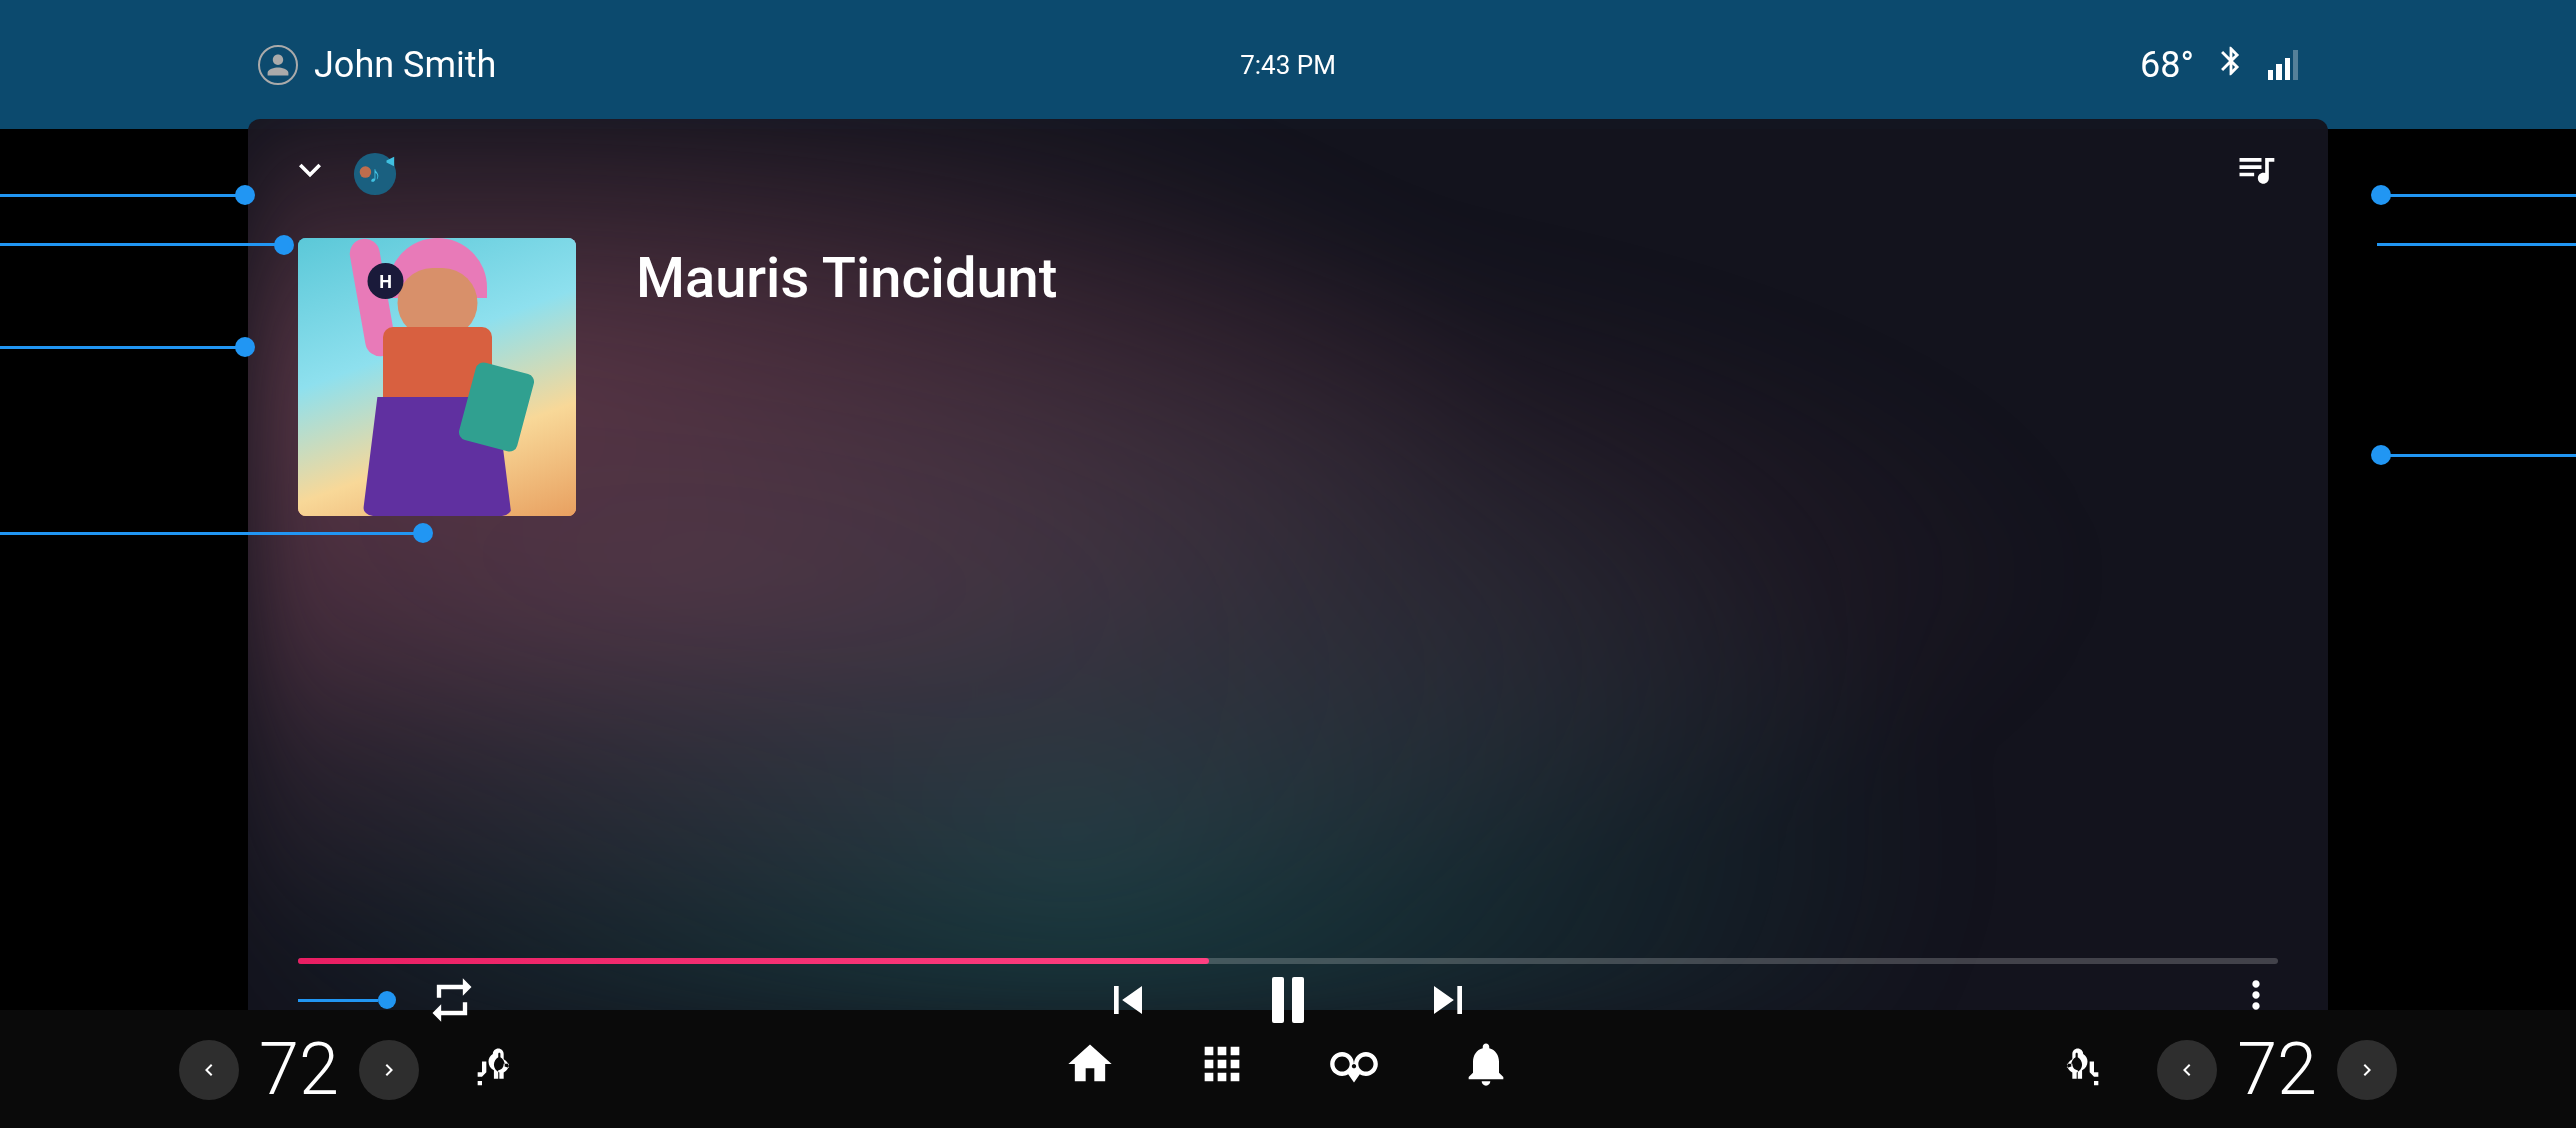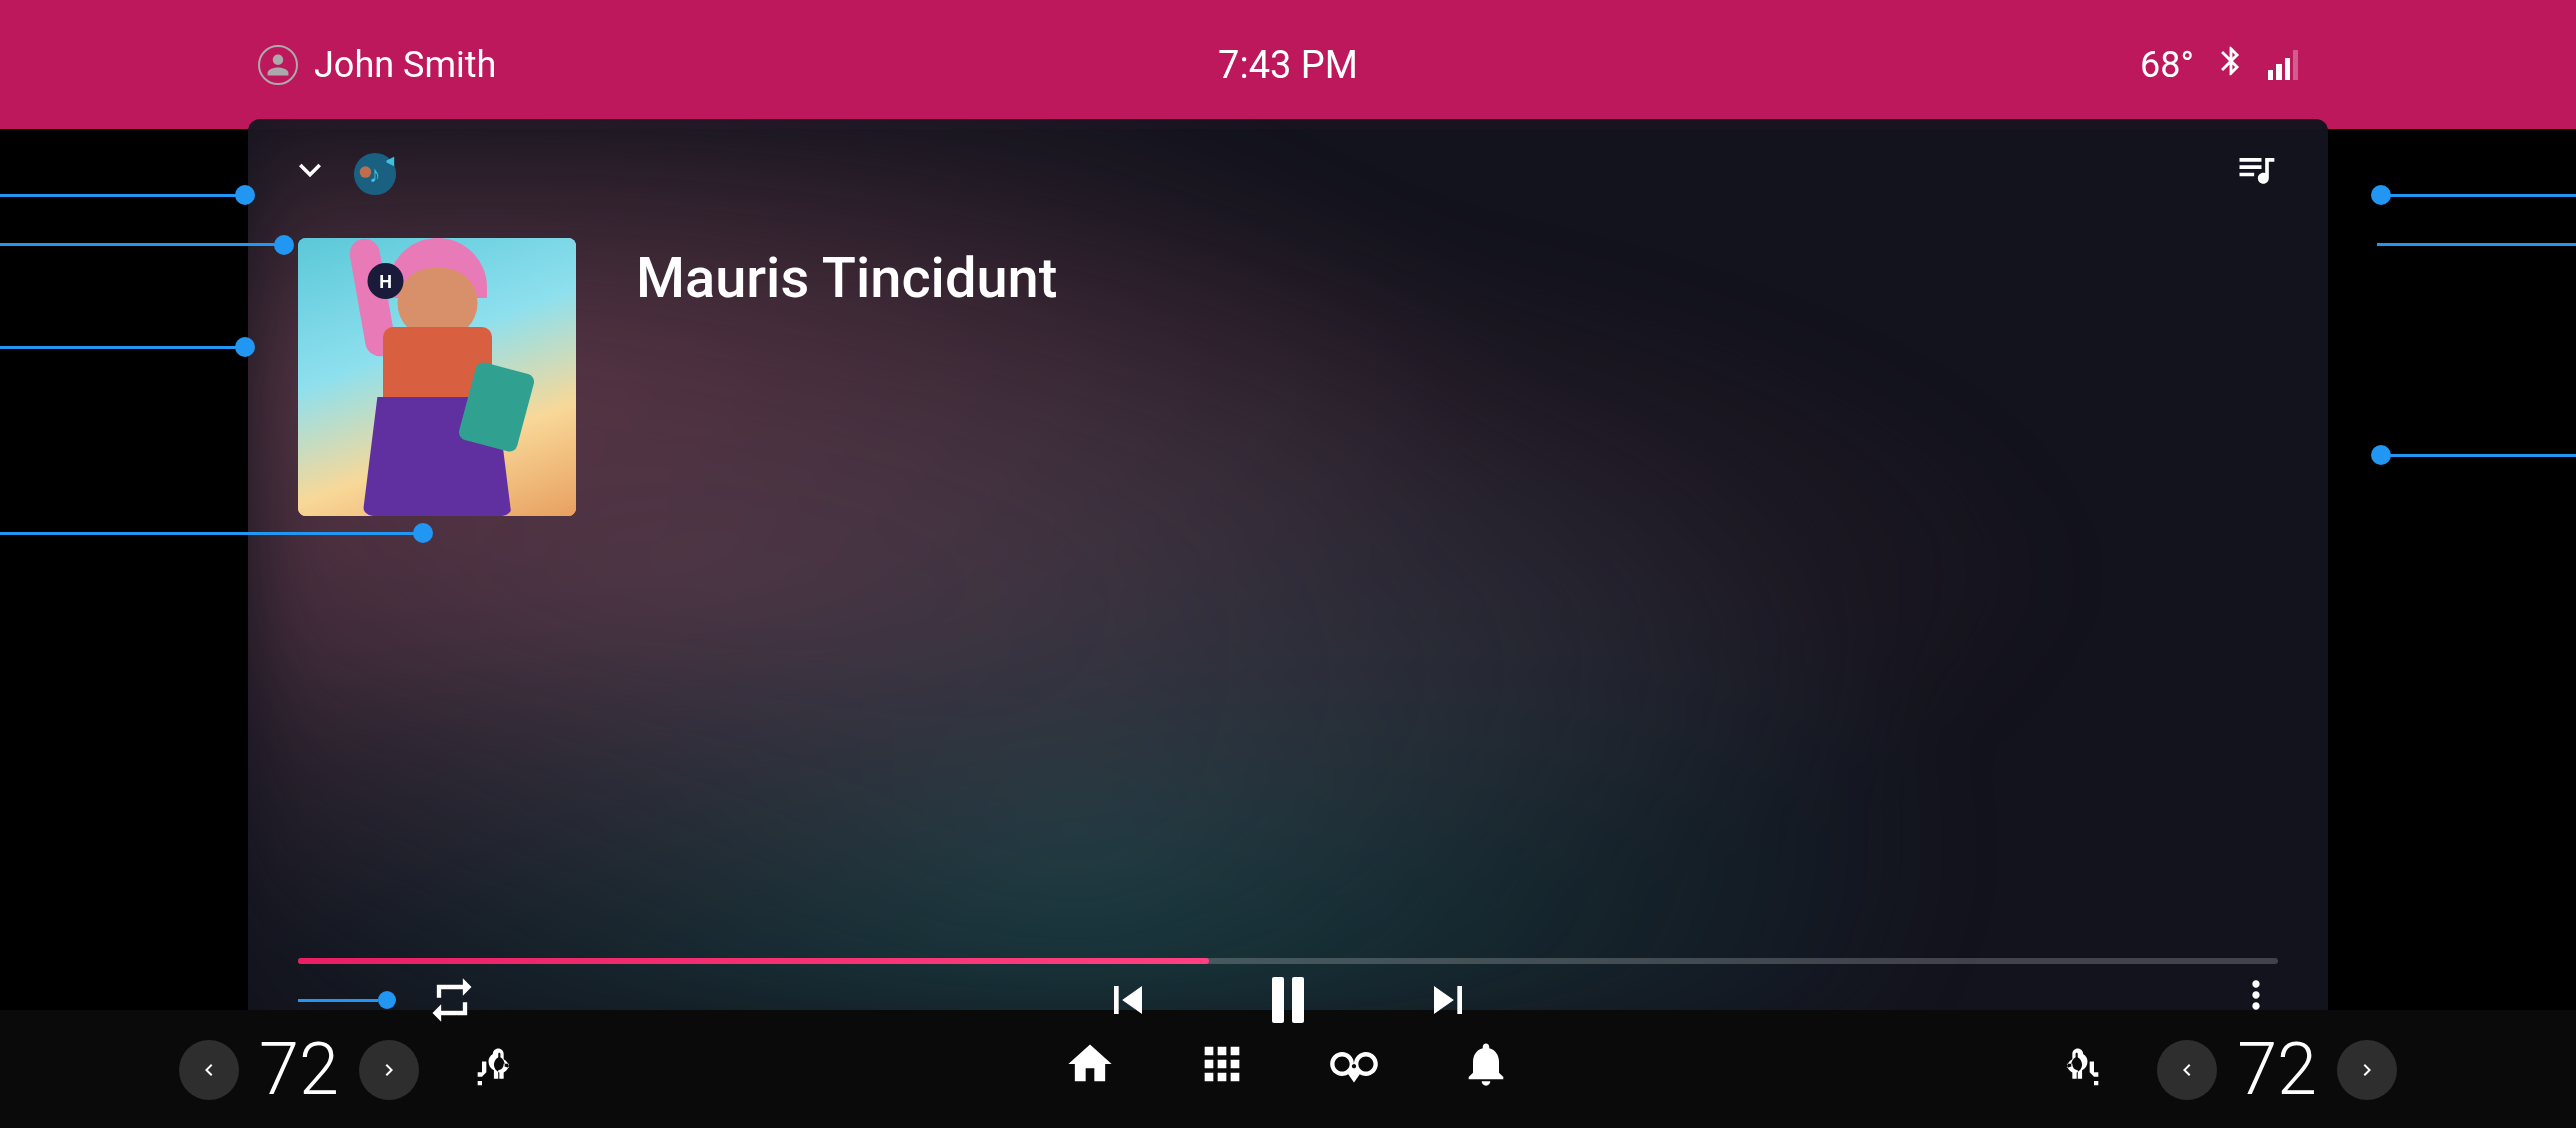--- a/index.html
+++ b/index.html
@@ -18,21 +18,21 @@
     .status-bar {
       position: absolute;
       top: 0;
       left: 0;
       right: 0;
       height: 129px;
       display: flex;
       align-items: center;
       justify-content: space-between;
       padding: 0 278px 0 258px;
-      background: #be185d;
+      background: #0c4a6e;
     }
 
     .status-left {
       display: flex;
       align-items: center;
       gap: 16px;
     }
 
     .status-user-icon {
       width: 40px;
@@ -50,21 +50,21 @@
       fill: #aaa;
     }
 
     .status-username {
       font-size: 36px;
       color: #fff;
       font-weight: 400;
     }
 
     .status-time {
-      font-size: 38px;
+      font-size: 26px;
       color: #fff;
       font-weight: 400;
       position: absolute;
       left: 50%;
       transform: translateX(-50%);
     }
 
     .status-right {
       display: flex;
       align-items: center;

